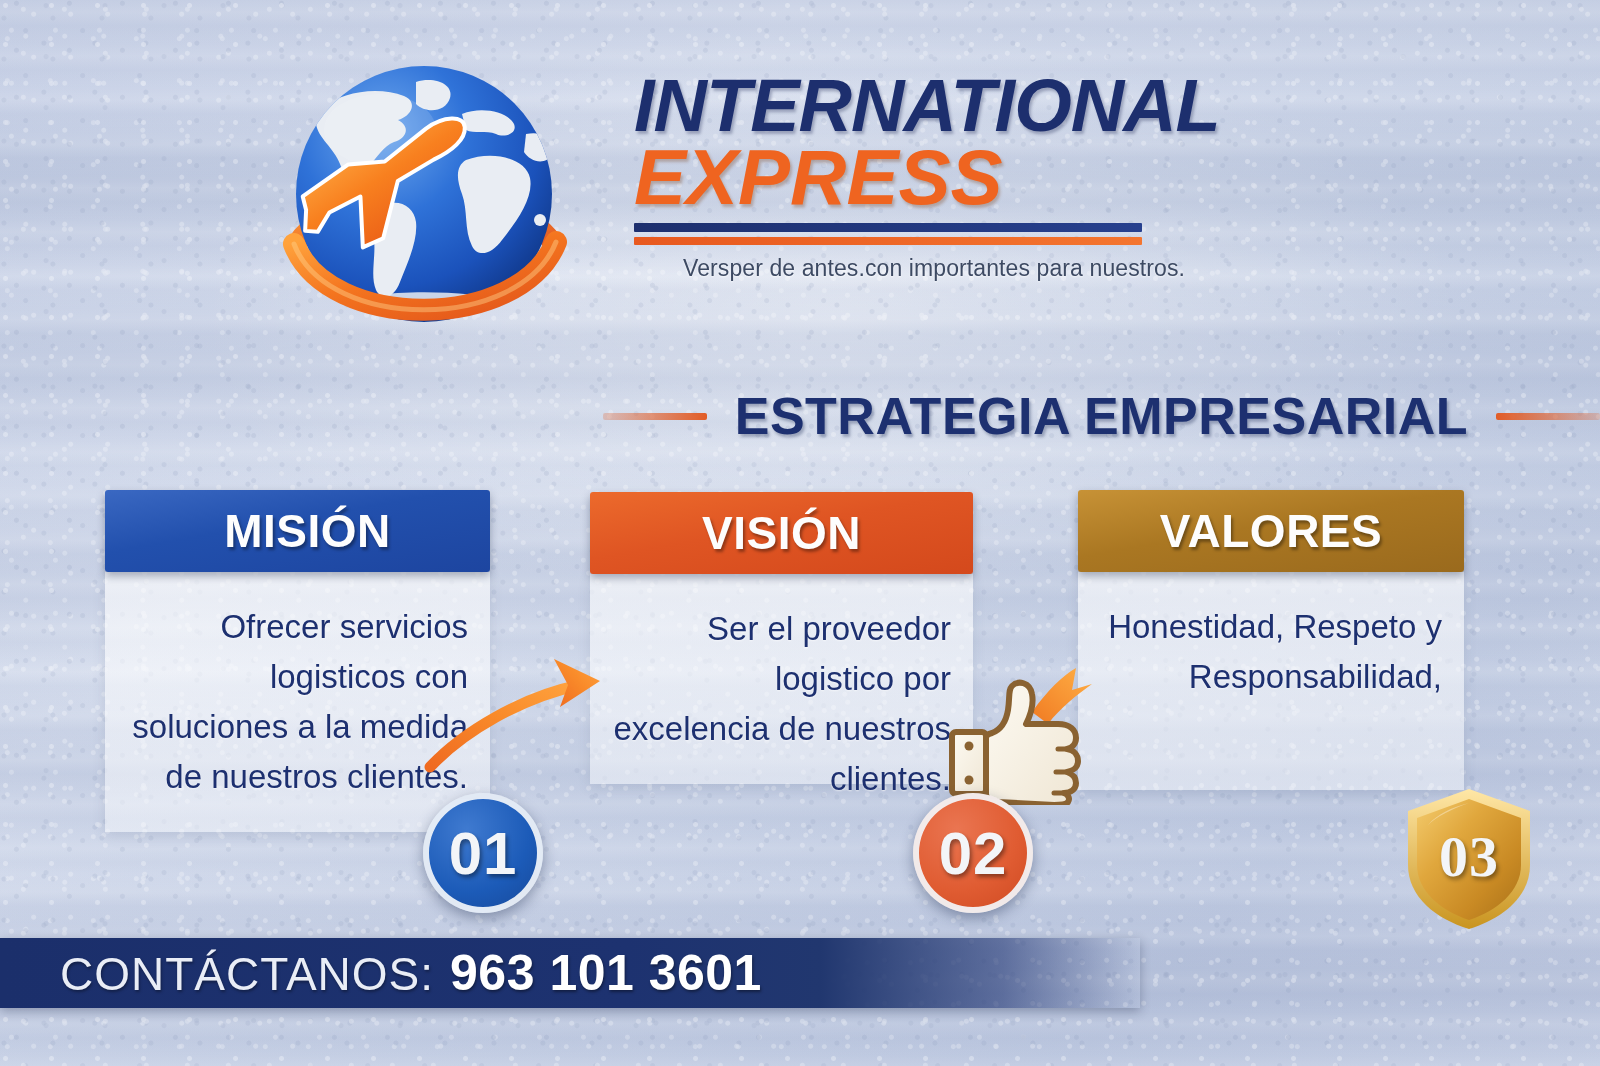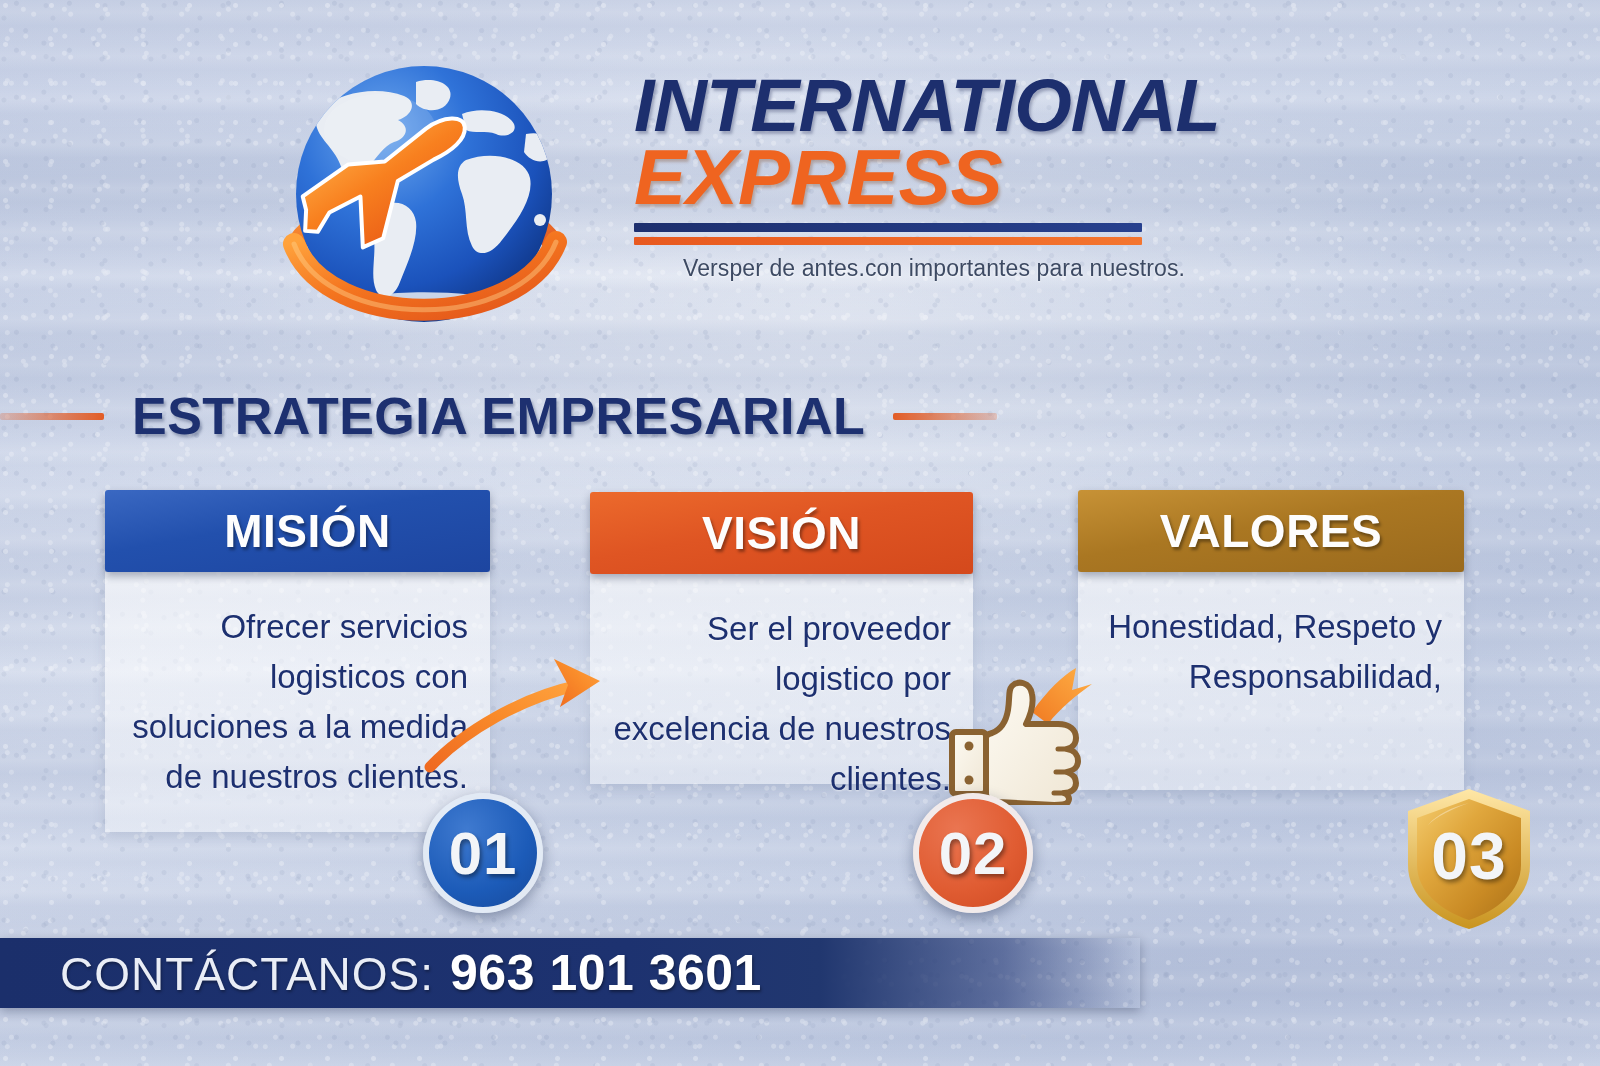--- a/index.html
+++ b/index.html
@@ -110,21 +110,21 @@
   #brand-tagline {
     margin-top:10px; font-size:23px; color:#3d4a63;
     letter-spacing:.1px; white-space:nowrap;
     text-shadow:0 1px 2px rgba(255,255,255,.7);
     text-align:center;
   }
 
   
   #section-title-row {
     left:0; top:383px; width:1600px; height:66px;
-    display:flex; align-items:center; justify-content:flex-start; gap:28px;
+    display:flex; align-items:center; justify-content:flex-end; gap:28px;
   }
   .title-dash {
     width:104px; height:7px; border-radius:2px;
     background:linear-gradient(90deg, rgba(226,92,38,.25), #e25c26);
   }
   .title-dash.right {
     background:linear-gradient(90deg, #e25c26, rgba(226,92,38,.25));
   }
   #section-title {
     font-size:52px; font-weight:bold; color:#1d3070;
@@ -186,21 +186,21 @@
     border:6px solid rgba(243,246,250,.92);
     box-shadow:0 5px 14px rgba(30,45,80,.4);
   }
   #badge-01 { left:423px; top:793px; }
   #badge-01 .badge-circle { background:radial-gradient(circle at 35% 28%, #3f7ad0, #1c5bb8 60%, #17499a); }
   #badge-02 { left:913px; top:793px; }
   #badge-02 .badge-circle { background:radial-gradient(circle at 35% 28%, #ea7551, #e05c32 58%, #cf4a22); }
 
   #badge-03 { left:1402px; top:785px; width:134px; height:148px; }
   #badge-03 svg { position:absolute; inset:0; width:134px; height:148px; }
-  #badge-03 span { font-size:66px; margin-top:-6px; }
+  #badge-03 span { font-size:58px; margin-top:-6px;font-family:Liberation Serif, serif; }
 
   
   #arrow-1 { left:418px; top:645px; width:200px; height:130px; z-index:6; }
   #thumbs-up { left:936px; top:650px; width:170px; height:155px; z-index:6; }
   #arrow-1 svg, #thumbs-up svg { width:100%; height:100%; display:block; }
 
   
   #contact-bar {
     left:0; top:938px; width:1140px; height:70px; z-index:8;
     background:linear-gradient(90deg,

